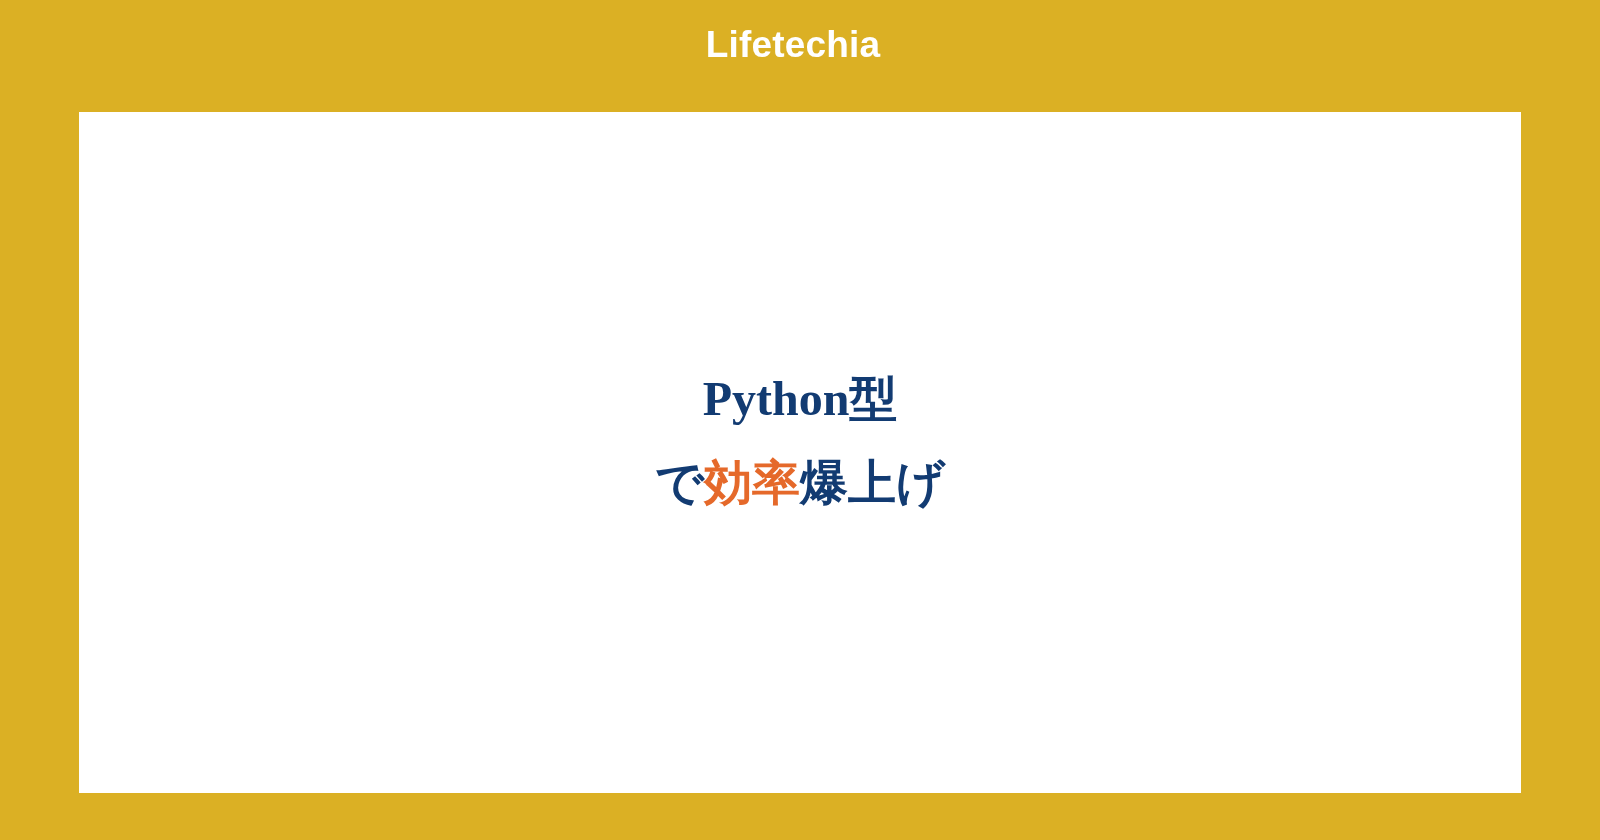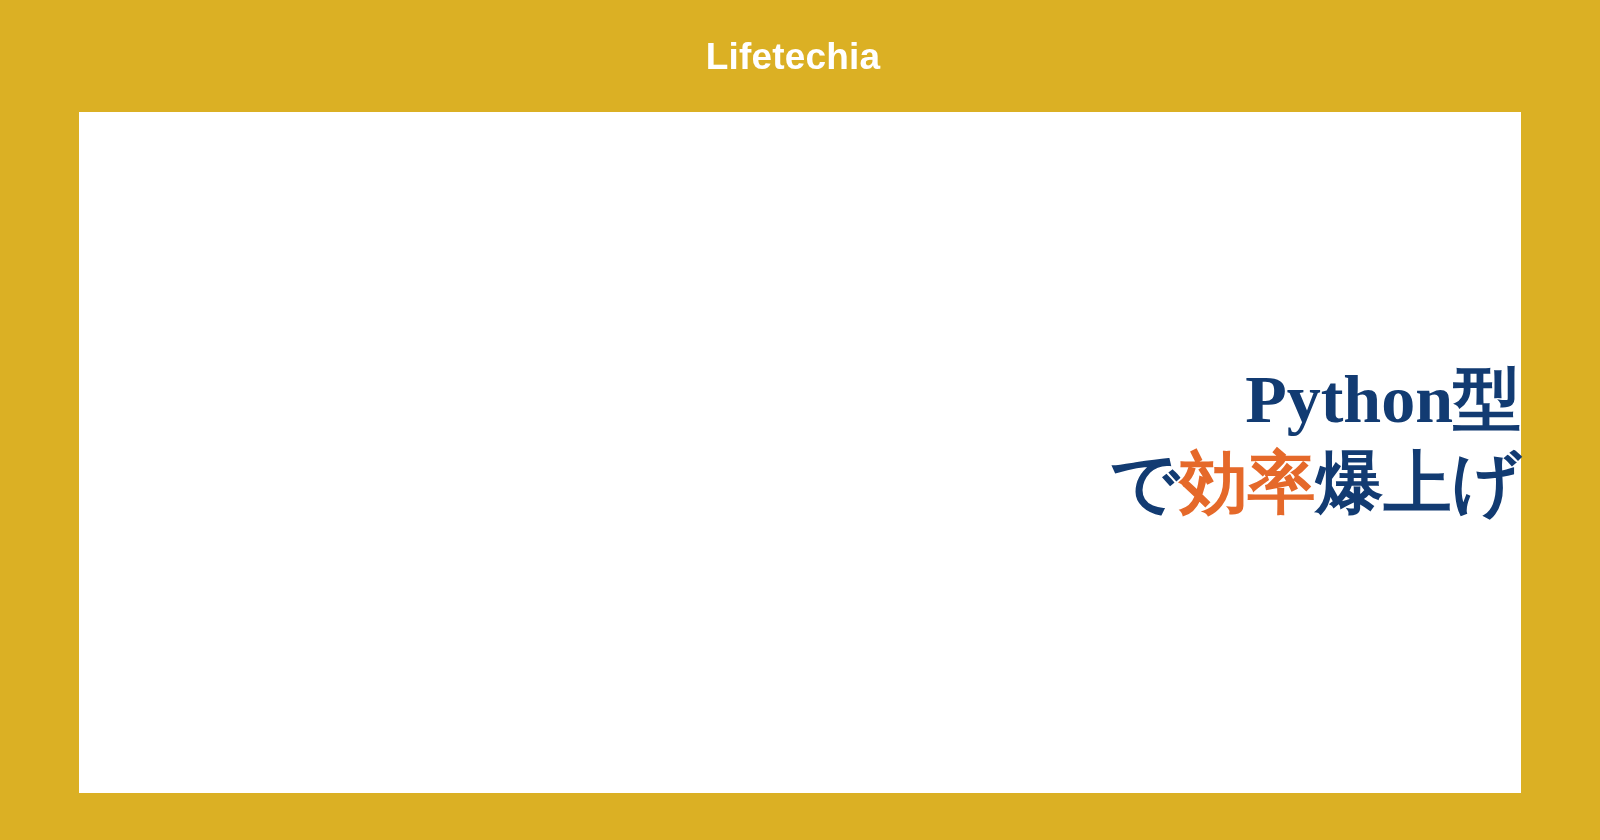--- a/index.html
+++ b/index.html
@@ -19,21 +19,21 @@
     width: 1600px;
     height: 840px;
     background: #DBB024;
     box-sizing: border-box;
   }
 
   
   .brand-header {
     position: absolute;
     left: 0;
-    top: 12px;
+    top: 0;
     width: 1600px;
     height: 88px;
     display: flex;
     align-items: center;
     justify-content: center;
   }
   .brand-name {
     font-family: "Liberation Sans", "DejaVu Sans", sans-serif;
     font-weight: 700;
     font-size: 37px;
@@ -60,26 +60,25 @@
 
   .title-block {
     width: 100%;
     text-align: center;
     margin-top: -24px; 
   }
 
   .title-line {
     font-family: "Liberation Serif", "DejaVu Serif", serif;
     font-weight: 700;
-    font-size: 68px;
+    font-size: 48px;
     line-height: 84px;
     white-space: nowrap;
     margin: 0;
     padding: 0;
-    text-align: right;
   }
 
   .seg-navy   { color: #123B72; }
   .seg-orange { color: #E5692A; }
 </style>
 </head>
 <body>
 
 <div class="slide">
 

